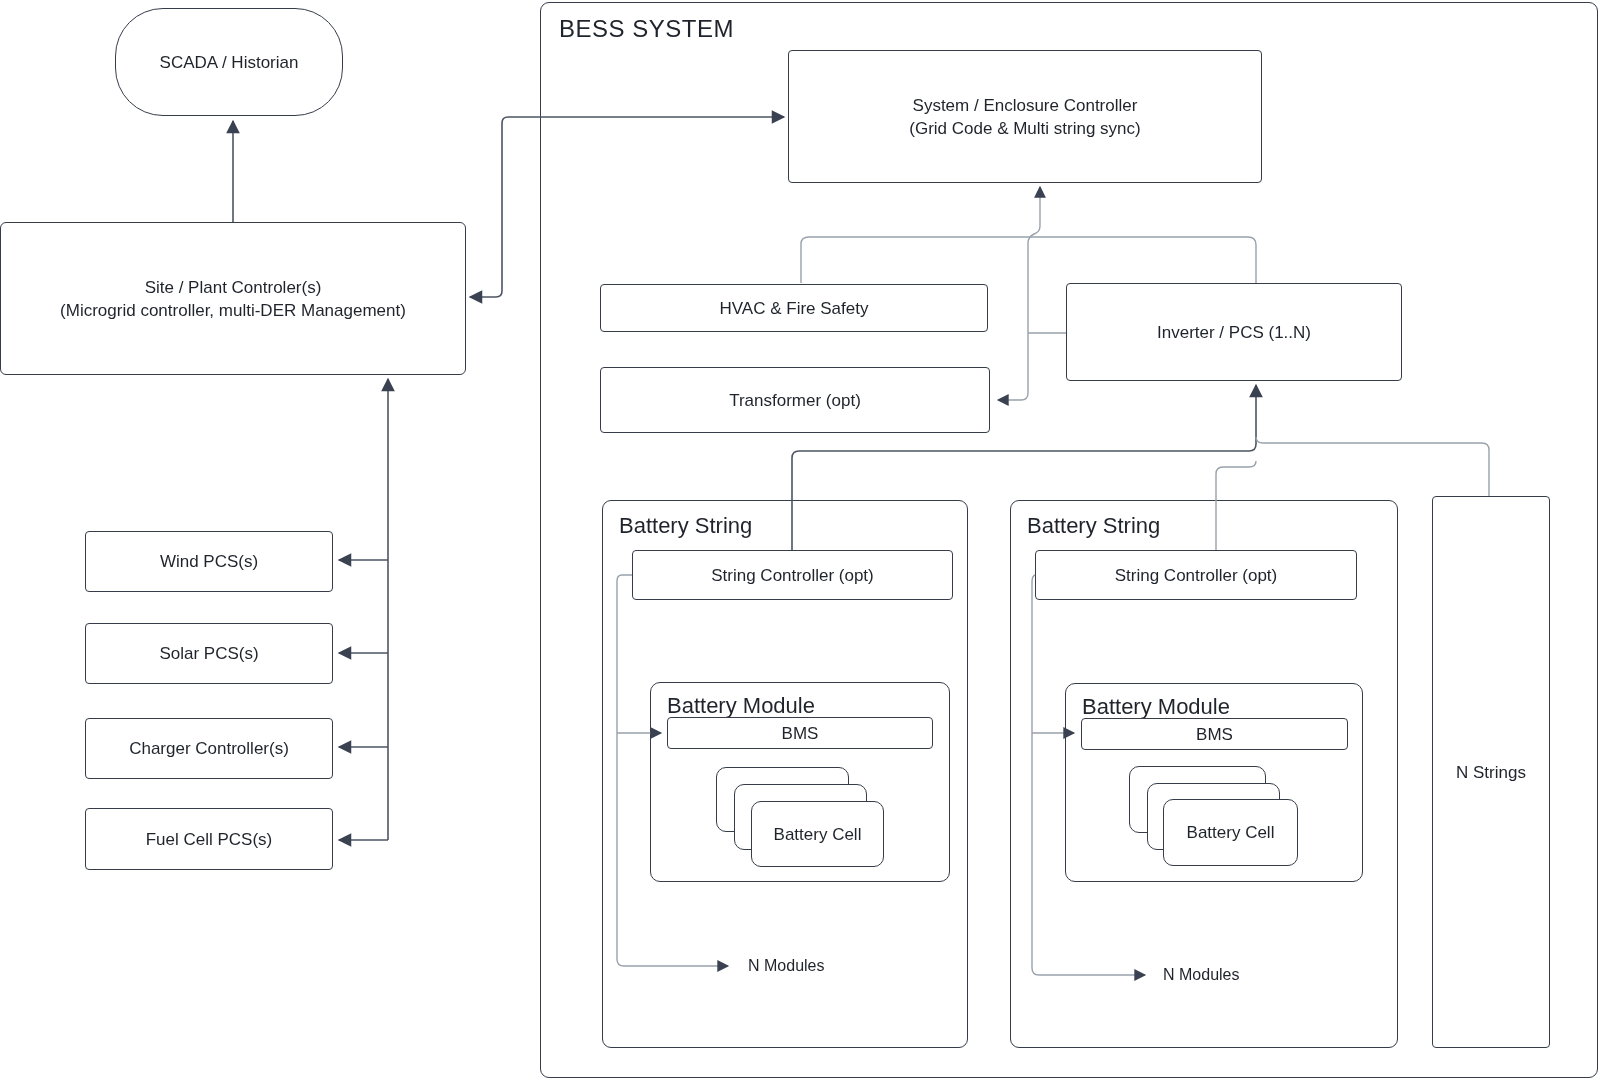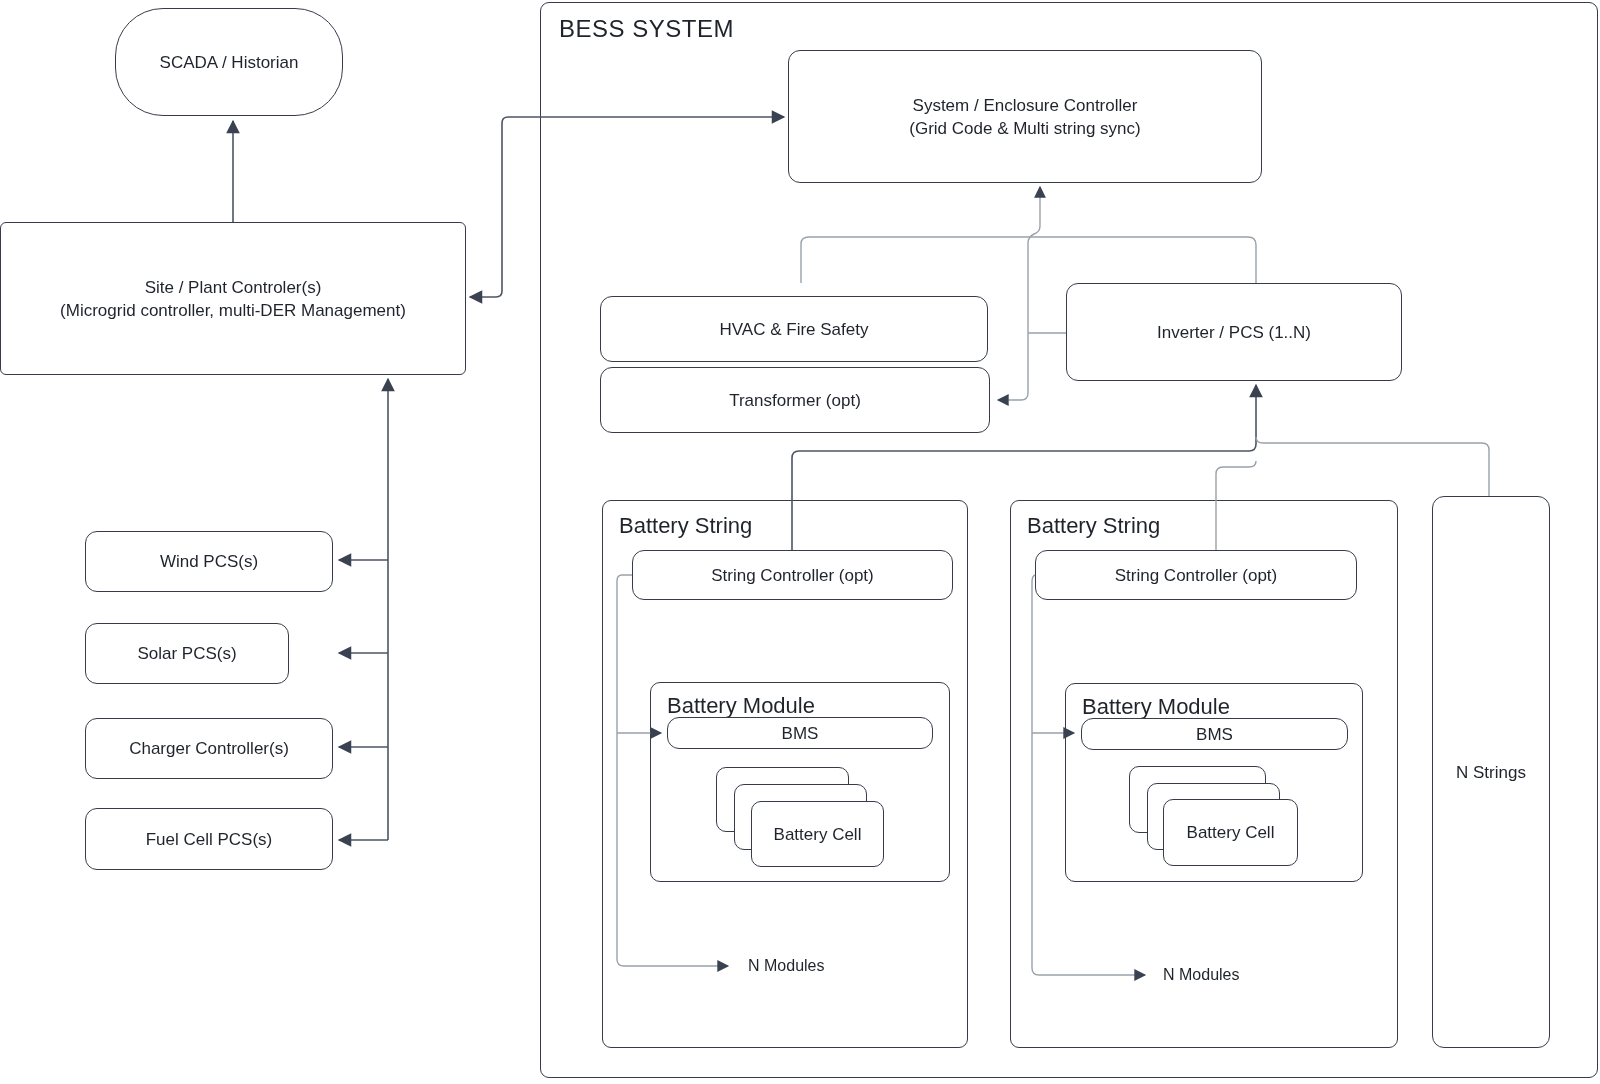--- a/index.html
+++ b/index.html
@@ -6,21 +6,21 @@
     --border:#363d49; --line-dark:#4d5563; --line-light:#99a1ab;
     --arrow:#3a4150; --text:#1f242c; --bg:#ffffff;
   }
   html,body{margin:0;padding:0;background:#f4f4f4;}
   #canvas{
     position:relative; width:1600px; height:1084px; background:var(--bg);
     font-family:"Liberation Sans", sans-serif; color:var(--text); overflow:hidden;
   }
   .abs{position:absolute; box-sizing:border-box;}
   .node{
-    background:var(--bg); border:1.6px solid var(--border); border-radius:12px;
+    background:var(--bg); border:1.6px solid var(--border); border-radius:4px;
     display:flex; align-items:center; justify-content:center; text-align:center;
     font-size:17px; line-height:23px; color:var(--text);
   }
   .container{
     background:transparent; border:1.7px solid var(--border); border-radius:9px;
   }
   .corner-label{position:absolute; left:16px; top:12px; font-size:22px; white-space:nowrap;}
   .free-label{position:absolute; font-size:16px; white-space:nowrap;}
   .stadium{border-radius:48px;}
   .bess-title{position:absolute; left:18px; top:12px; font-size:24px; font-weight:500; letter-spacing:0.5px;}
@@ -57,38 +57,38 @@
   <div class="abs node" style="left:0px; top:222px; width:466px; height:153px; border-radius:6px;">
     <div>
       <div>Site / Plant Controler(s)</div>
       <div>(Microgrid controller, multi-DER Management)</div>
     </div>
   </div>
 
   <div class="abs node" style="left:85px; top:531px; width:248px; height:61px;">
     <span>Wind PCS(s)</span>
   </div>
-  <div class="abs node" style="left:85px; top:623px; width:204px; height:61px;">
+  <div class="abs node" style="left:85px; top:623px; width:248px; height:61px;">
     <span>Solar PCS(s)</span>
   </div>
   <div class="abs node" style="left:85px; top:718px; width:248px; height:61px;">
     <span>Charger Controller(s)</span>
   </div>
   <div class="abs node" style="left:85px; top:808px; width:248px; height:62px;">
     <span>Fuel Cell PCS(s)</span>
   </div>
 
   <div class="abs node" style="left:788px; top:50px; width:474px; height:133px;">
     <div>
       <div>System / Enclosure Controller</div>
       <div>(Grid Code &amp; Multi string sync)</div>
     </div>
   </div>
 
-  <div class="abs node" style="left:600px; top:296px; width:388px; height:66px;">
+  <div class="abs node" style="left:600px; top:284px; width:388px; height:48px;">
     <span>HVAC &amp; Fire Safety</span>
   </div>
 
   <div class="abs node" style="left:600px; top:367px; width:390px; height:66px;">
     <span>Transformer (opt)</span>
   </div>
 
   <div class="abs node" style="left:1066px; top:283px; width:336px; height:98px;">
     <span>Inverter / PCS  (1..N)</span>
   </div>

